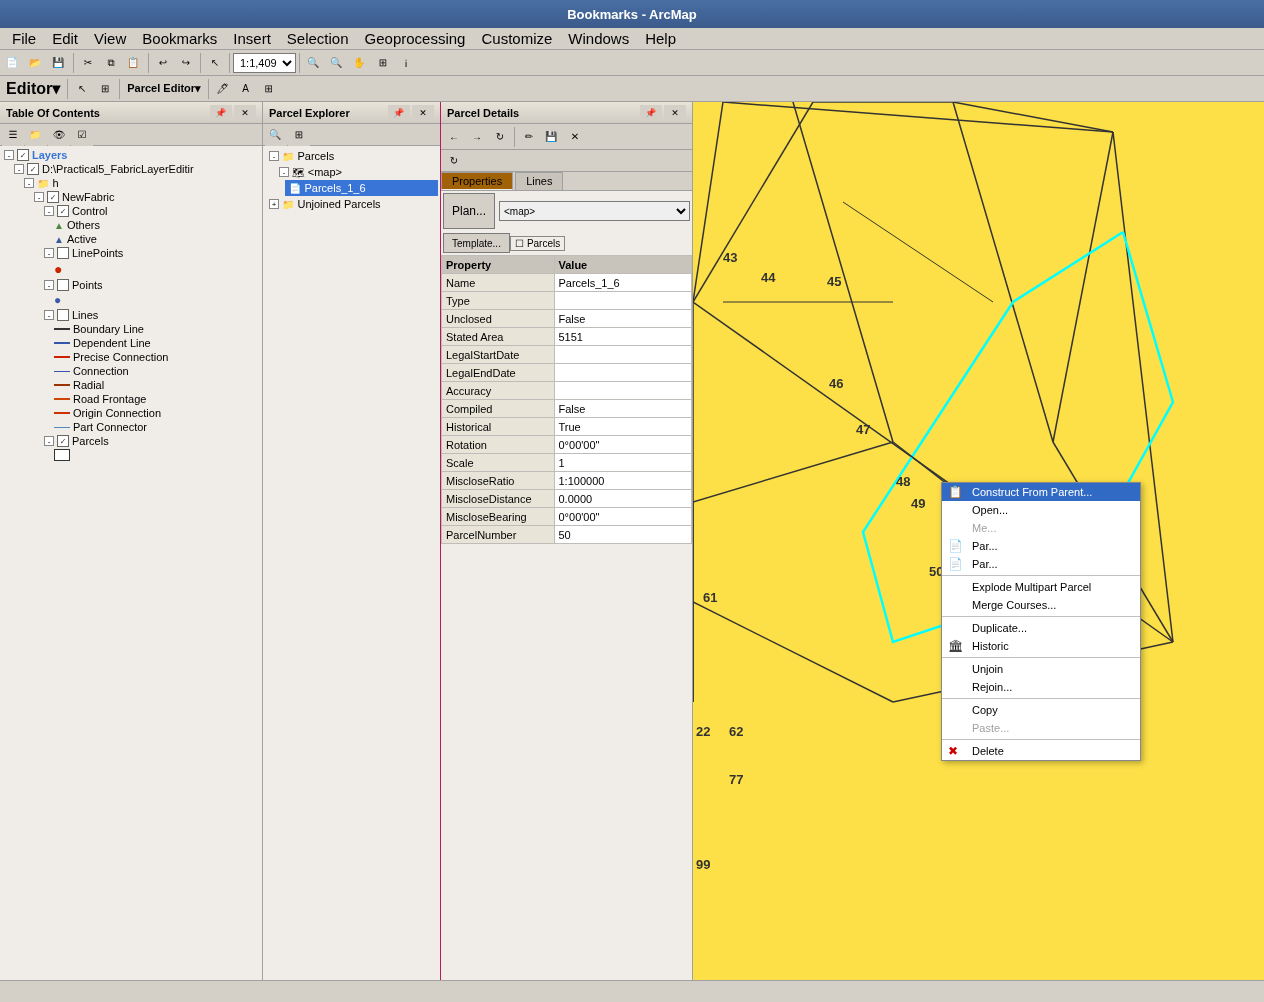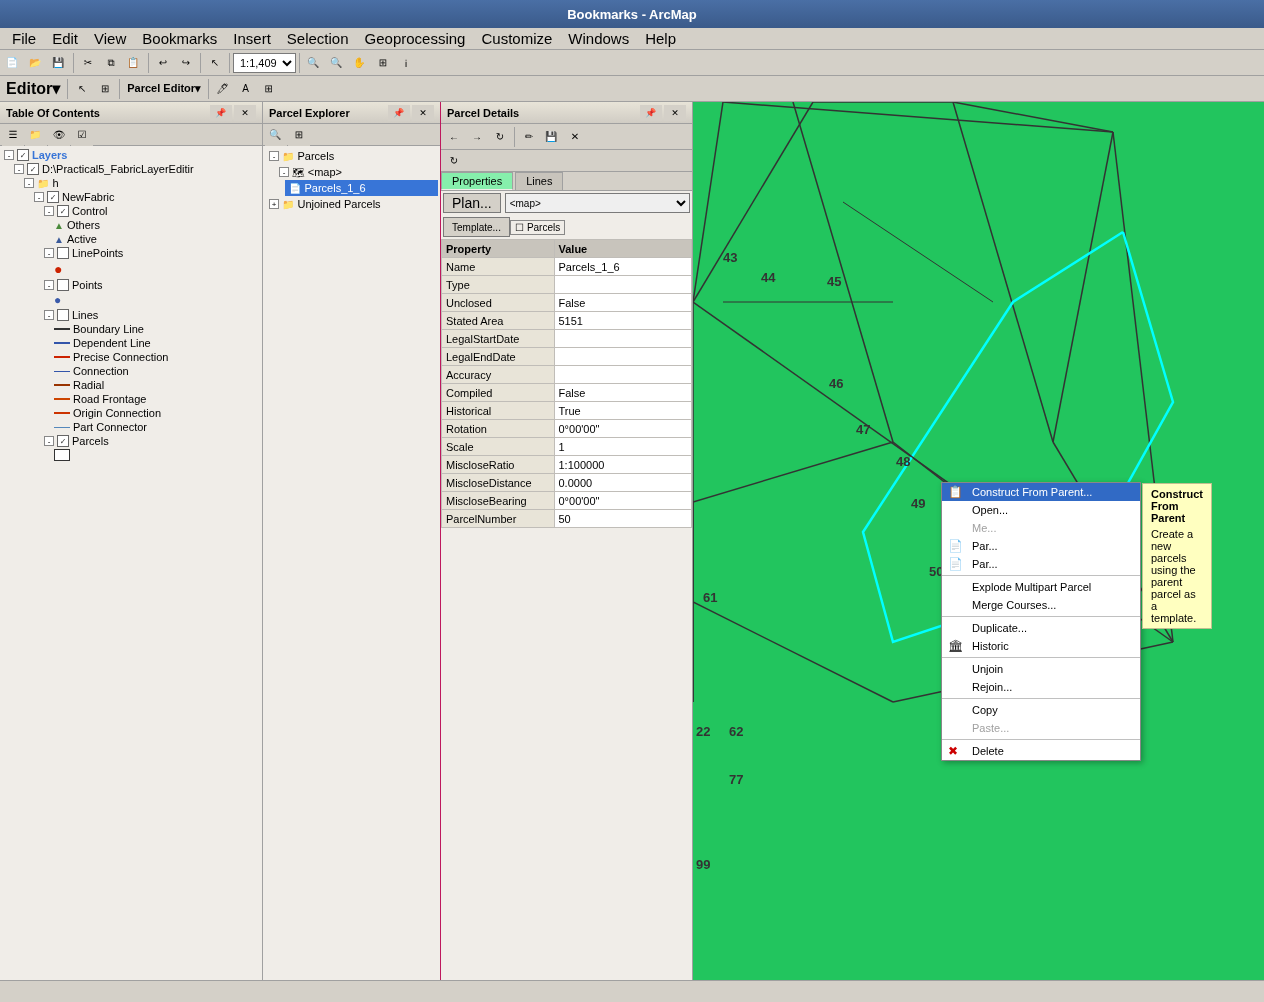--- a/index.html
+++ b/index.html
@@ -44,34 +44,34 @@
     #parcel-explorer { width: 178px; background: #f0ede8; border-right: 1px solid #be185d; display: flex; flex-direction: column; }
     .pe-content { flex: 1; overflow: auto; padding: 2px; }
     .pe-item { display: flex; align-items: center; gap: 3px; padding: 2px 4px; cursor: pointer; }
     .pe-item.selected { background: #3875d7; color: white; }
 
     
     #parcel-details { width: 252px; background: #f0ede8; border-right: 1px solid #a0a0a0; display: flex; flex-direction: column; }
     .pd-toolbar { height: 26px; background: #d4d0c8; border-bottom: 1px solid #a0a0a0; display: flex; align-items: center; padding: 0 2px; gap: 1px; }
     .tabs { display: flex; border-bottom: 1px solid #a0a0a0; background: #d4d0c8; }
     .tab { padding: 2px 10px; font-size: 11px; cursor: pointer; border: 1px solid #a0a0a0; border-bottom: none; background: #c8c4bc; margin-right: 2px; }
-    .tab.active { background: #86efac; border-bottom: 1px solid #f0ede8; }
+    .tab.active { background: #a16207; border-bottom: 1px solid #f0ede8; }
     .plan-row { display: flex; align-items: center; padding: 2px; gap: 4px; }
-    .plan-btn { height: 20px; padding: 0 8px; font-size: 14px; background: #d4d0c8; border: 1px solid #7a7a7a; cursor: pointer; }
+    .plan-btn { height: 36px; padding: 0 8px; font-size: 12px; background: #d4d0c8; border: 1px solid #7a7a7a; cursor: pointer; }
     .template-row { display: flex; align-items: center; padding: 2px; }
     .template-btn { height: 20px; padding: 0 8px; font-size: 10px; background: #d4d0c8; border: 1px solid #7a7a7a; cursor: pointer; }
     .parcels-badge { display: flex; align-items: center; gap: 3px; border: 1px solid #888; padding: 1px 4px; font-size: 10px; }
     .props-table { width: 100%; border-collapse: collapse; font-size: 11px; }
     .props-table td { border: 1px solid #c0bdb8; padding: 1px 4px; vertical-align: middle; height: 18px; }
     .props-table td:first-child { background: #e8e4d8; font-weight: normal; width: 45%; }
     .props-table td:last-child { background: white; }
     .props-table tr.header-row td { background: #c8c4bc; font-weight: bold; }
 
     
-    #map { flex: 1; background: #22c55e; position: relative; overflow: hidden; }
+    #map { flex: 1; background: #fde047; position: relative; overflow: hidden; }
     .map-number { position: absolute; font-size: 13px; color: #333; font-weight: bold; }
 
     
     #context-menu { position: absolute; background: white; border: 1px solid #888; box-shadow: 2px 2px 6px rgba(0,0,0,0.3); z-index: 100; min-width: 200px; }
     .ctx-item { padding: 3px 20px 3px 30px; cursor: pointer; font-size: 11px; position: relative; }
     .ctx-item.highlighted { background: #316ac5; color: white; }
     .ctx-item.disabled { color: #a0a0a0; cursor: default; }
     .ctx-sep { height: 1px; background: #c0c0c0; margin: 2px 0; }
     .ctx-icon { position: absolute; left: 6px; top: 50%; transform: translateY(-50%); font-size: 12px; }
 
@@ -460,40 +460,36 @@
       <line x1="150" y1="100" x2="300" y2="200" stroke="#333" stroke-width="1"></line>
       <line x1="0" y1="500" x2="200" y2="600" stroke="#333" stroke-width="1.5"></line>
       <line x1="200" y1="600" x2="480" y2="540" stroke="#333" stroke-width="1.5"></line>
     </svg>
 
     <div class="map-number" style="left:30px;top:148px;">43</div>
     <div class="map-number" style="left:68px;top:168px;">44</div>
     <div class="map-number" style="left:134px;top:172px;">45</div>
     <div class="map-number" style="left:136px;top:258px;margin-top:16px;">46</div>
     <div class="map-number" style="left:163px;top:320px;">47</div>
-    <div class="map-number" style="left:203px;top:352px;">48</div>
+    <div class="map-number" style="left:203px;top:372px;">48</div>
     <div class="map-number" style="left:218px;top:394px;">49</div>
     <div class="map-number" style="left:236px;top:462px;">50</div>
     <div class="map-number" style="left:10px;top:488px;">61</div>
     <div class="map-number" style="left:3px;top:622px;">22</div>
     <div class="map-number" style="left:36px;top:622px;">62</div>
     <div class="map-number" style="left:36px;top:670px;">77</div>
     <div class="map-number" style="left:3px;top:755px;">99</div>
 
     <div id="context-menu" style="left:248px;top:380px;">
 
       <div class="ctx-item highlighted">
         <span class="ctx-icon">📋</span>
         Construct From Parent...
       </div>
 
-      <div id="tooltip-popup" style="left:200px;top:0px;">
-        <div style="font-weight:bold;margin-bottom:4px;">Construct From Parent</div>
-        <div>Create a new parcels using the parent parcel as a template.</div>
-      </div>
 
       <div class="ctx-item">Open...</div>
       <div class="ctx-item disabled">Me...</div>
       <div class="ctx-item">
         <span class="ctx-icon">📄</span>
         Par...
       </div>
       <div class="ctx-item">
         <span class="ctx-icon">📄</span>
         Par...

